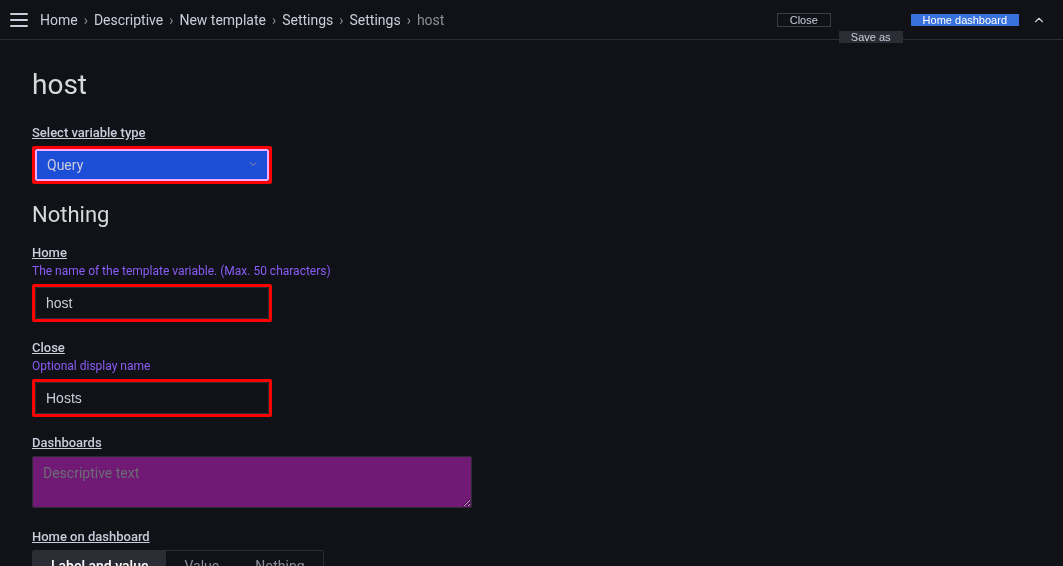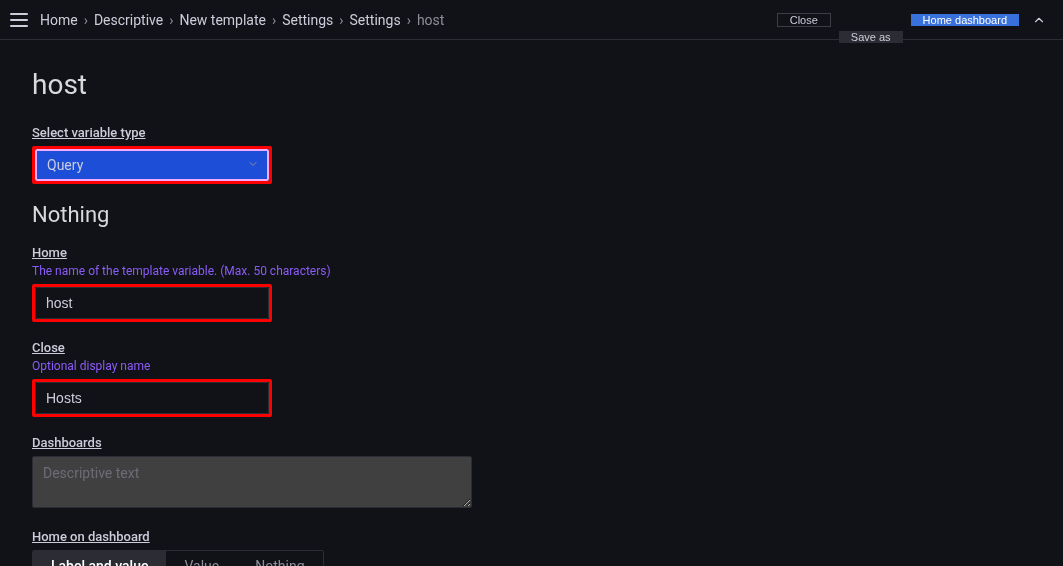--- a/index.html
+++ b/index.html
@@ -169,21 +169,21 @@
     .section-heading {
       font-size: 22px;
       font-weight: 400;
       color: #d8d9da;
       margin-bottom: 18px;
       margin-top: 8px;
     }
     textarea.desc-input {
       width: 440px;
       height: 52px;
-      background: #404040;
+      background: #701a75;
       border: 1px solid #2c2c34;
       color: #ccccdc;
       padding: 8px 10px;
       font-size: 14px;
       border-radius: 2px;
       resize: both;
       font-family: inherit;
     }
     textarea.desc-input::placeholder {
       color: #6c6c76;

